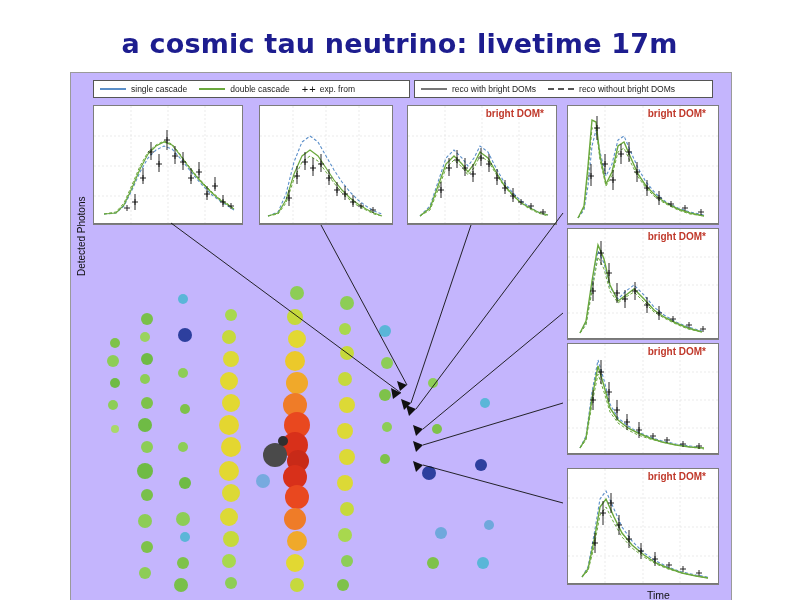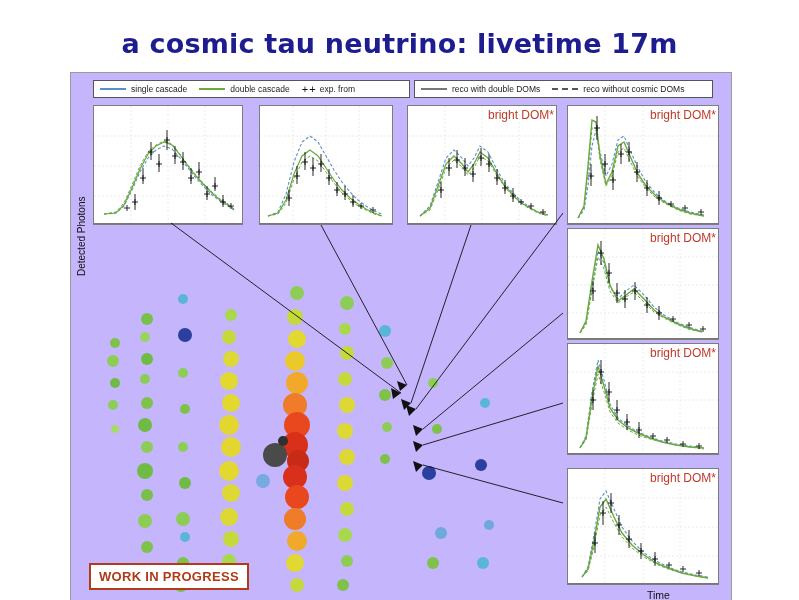--- a/index.html
+++ b/index.html
@@ -46,22 +46,22 @@
   }
   .xlabel{
     position:absolute;left:576px;top:516px;font-size:10.5px;color:#111;
   }
 
   
   .panel{position:absolute;border:1px solid #7d7d7d;background:#fff;overflow:hidden;}
   .panel .plot{position:absolute;left:0;top:0;right:0;bottom:0;}
   .panel svg{display:block;width:100%;height:100%;}
   .bright{
-    position:absolute;right:2px;top:2px;font-size:12px;color:#c0392b;
-    font-weight:normal;font-family:"Liberation Sans",sans-serif;
+    position:absolute;right:12px;top:2px;font-size:10px;color:#c0392b;
+    font-weight:bold;font-family:"Liberation Sans",sans-serif;
   }
 
   
   .wip{
     position:absolute;left:18px;top:490px;
     border:2px solid #b03a1a;color:#b03a1a;background:#fff;
     font-size:13px;font-weight:bold;padding:4px 8px;letter-spacing:0.3px;
   }
   .footnote{
     position:absolute;left:222px;top:496px;font-size:10.5px;color:#b03a1a;
@@ -95,25 +95,25 @@
           <span>double cascade</span>
         </div>
         <div class="legitem">
           <span class="crossmark">+&nbsp;+</span>
           <span>exp. from</span>
         </div>
       </div>
       <div class="legbox two">
         <div class="legitem">
           <span class="swatch grey"></span>
-          <span>reco with double DOMs</span>
+          <span>reco with bright DOMs</span>
         </div>
         <div class="legitem">
           <span class="swatch dash"></span>
-          <span>reco without cosmic DOMs</span>
+          <span>reco without bright DOMs</span>
         </div>
       </div>
     </div>
 
     <div class="ylabel">Detected Photons</div>
     <div class="xlabel">Time</div>
 
     <div class="panel" style="left:22px;top:32px;width:148px;height:118px;">
       <div class="plot">
         <svg viewBox="0 0 148 118" preserveAspectRatio="none">
@@ -478,16 +478,15 @@
         <polygon points="330,320 320,315 322,326"></polygon>
         <polygon points="336,312 326,308 329,318"></polygon>
         <polygon points="340,330 330,326 333,337"></polygon>
         <polygon points="345,336 335,332 338,343"></polygon>
         <polygon points="352,356 342,352 345,363"></polygon>
         <polygon points="352,372 342,368 345,379"></polygon>
         <polygon points="352,392 342,388 345,399"></polygon>
       </g>
     </svg>
 
-    <div class="wip">WORK IN PROGRESS</div>
 
   </div>
 </div>
 
 </body></html>

